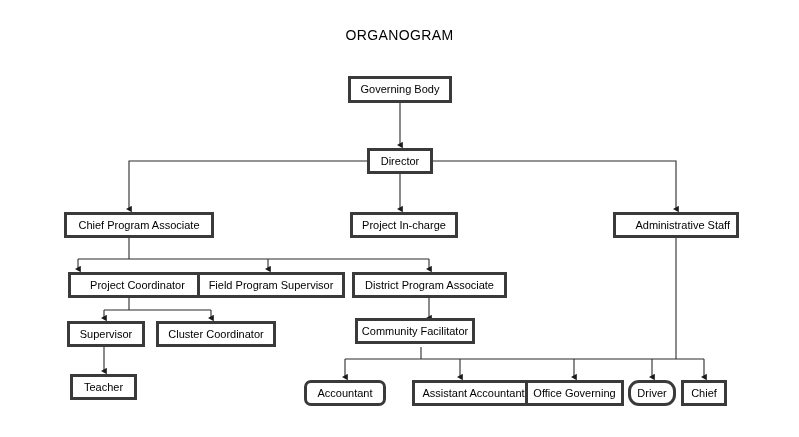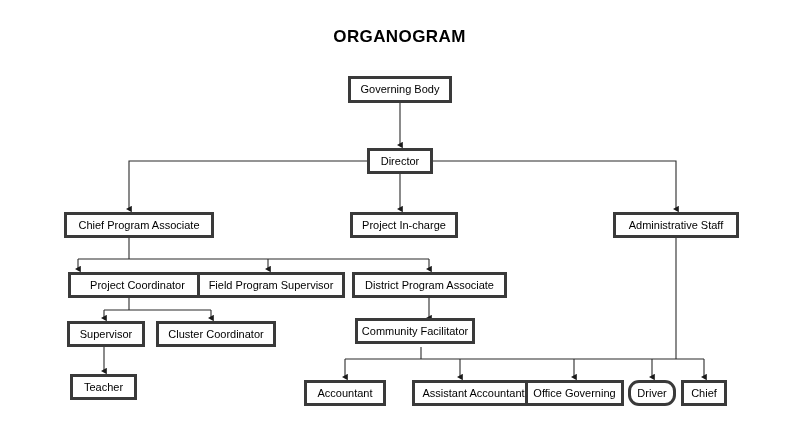--- a/index.html
+++ b/index.html
@@ -20,22 +20,22 @@
     width: 799px;
     height: 437px;
     background: #ffffff;
   }
   #title {
     position: absolute;
     left: 0;
     top: 27px;
     width: 799px;
     text-align: center;
-    font-size: 17px;
-    font-weight: bold;
+    font-size: 14px;
+    font-weight: normal;
     letter-spacing: 0.4px;
     color: #000000;
   }
   #diagram {
     position: absolute;
     left: 0;
     top: 0;
     width: 799px;
     height: 437px;
   }
@@ -103,21 +103,21 @@
       </div>
       <div class="node-box" style="left: 367px; top: 148px; width: 66px; height: 26px; border-color: rgb(58, 58, 58);">
         <span class="node-label">Director</span>
       </div>
       <div class="node-box" style="left: 64px; top: 212px; width: 150px; height: 26px; border-color: rgb(58, 58, 58);">
         <span class="node-label">Chief Program Associate</span>
       </div>
       <div class="node-box" style="left: 350px; top: 212px; width: 108px; height: 26px; border-color: rgb(58, 58, 58);">
         <span class="node-label">Project In-charge</span>
       </div>
-      <div class="node-box" style="left: 613px; top: 212px; width: 126px; height: 26px; border-color: rgb(58, 58, 58);">
+      <div class="node-box" style="left: 613px; top: 212px; width: 126px; height: 26px; border-color: rgb(58, 58, 58); justify-content: flex-end;">
         <span class="node-label">Administrative Staff</span>
       </div>
       <div class="node-box" style="left: 68px; top: 272px; width: 139px; height: 26px; border-color: rgb(58, 58, 58);">
         <span class="node-label">Project Coordinator</span>
       </div>
       <div class="node-box" style="left: 197px; top: 272px; width: 148px; height: 26px; border-color: rgb(58, 58, 58);">
         <span class="node-label">Field Program Supervisor</span>
       </div>
       <div class="node-box" style="left: 352px; top: 272px; width: 155px; height: 26px; border-color: rgb(58, 58, 58);">
         <span class="node-label">District Program Associate</span>
@@ -127,21 +127,21 @@
       </div>
       <div class="node-box" style="left: 156px; top: 321px; width: 120px; height: 26px; border-color: rgb(58, 58, 58);">
         <span class="node-label">Cluster Coordinator</span>
       </div>
       <div class="node-box" style="left: 355px; top: 318px; width: 120px; height: 26px; border-color: rgb(58, 58, 58);">
         <span class="node-label">Community Facilitator</span>
       </div>
       <div class="node-box" style="left: 70px; top: 374px; width: 67px; height: 26px; border-color: rgb(58, 58, 58);">
         <span class="node-label">Teacher</span>
       </div>
-      <div class="node-box" style="left: 304px; top: 380px; width: 82px; height: 26px; border-color: rgb(58, 58, 58);">
+      <div class="node-box" style="left: 304px; top: 380px; width: 82px; height: 26px; border-color: rgb(58, 58, 58); border-radius: 7px;">
         <span class="node-label">Accountant</span>
       </div>
       <div class="node-box" style="left: 399px; top: 380px; width: 123px; height: 26px; border-color: rgb(58, 58, 58); margin-left: 13px;">
         <span class="node-label">Assistant Accountant</span>
       </div>
       <div class="node-box" style="left: 525px; top: 380px; width: 99px; height: 26px; border-color: rgb(58, 58, 58);">
         <span class="node-label">Office Governing</span>
       </div>
       <div class="node-box" style="left: 628px; top: 380px; width: 48px; height: 26px; border-color: rgb(58, 58, 58); border-radius: 11px;">
         <span class="node-label">Driver</span>

